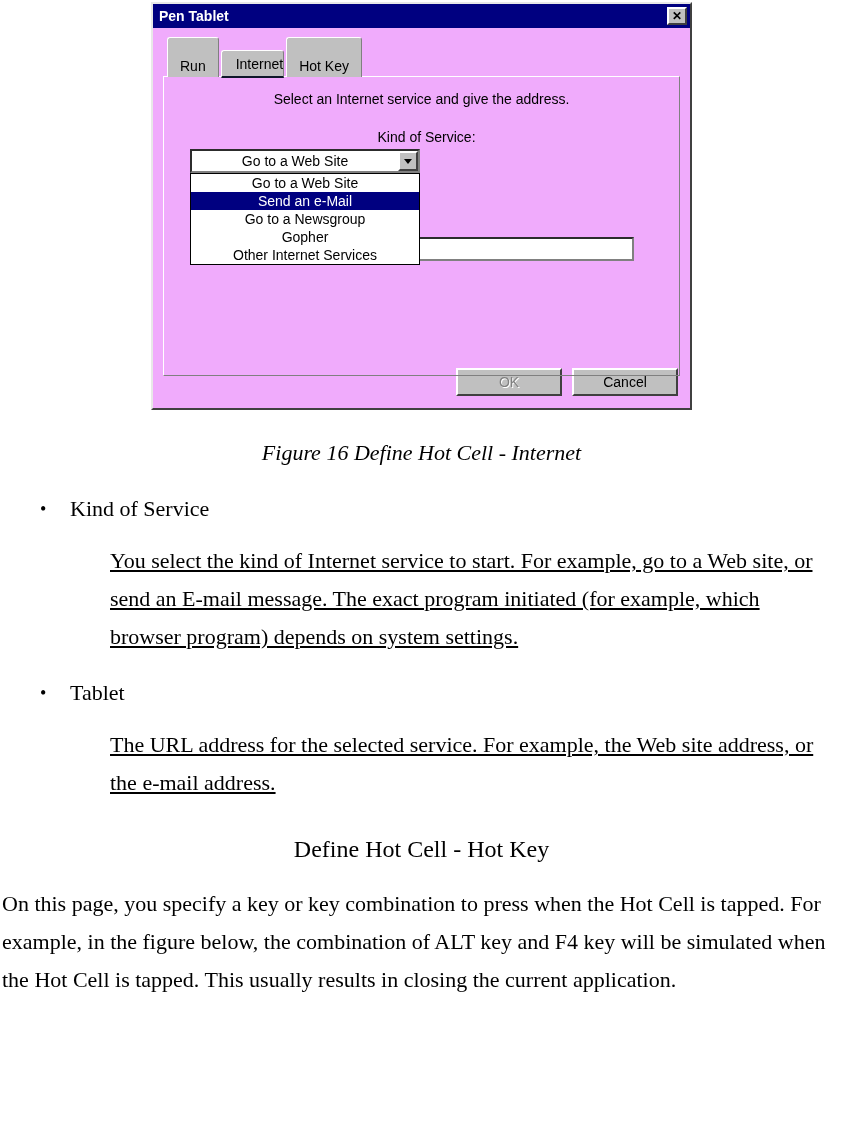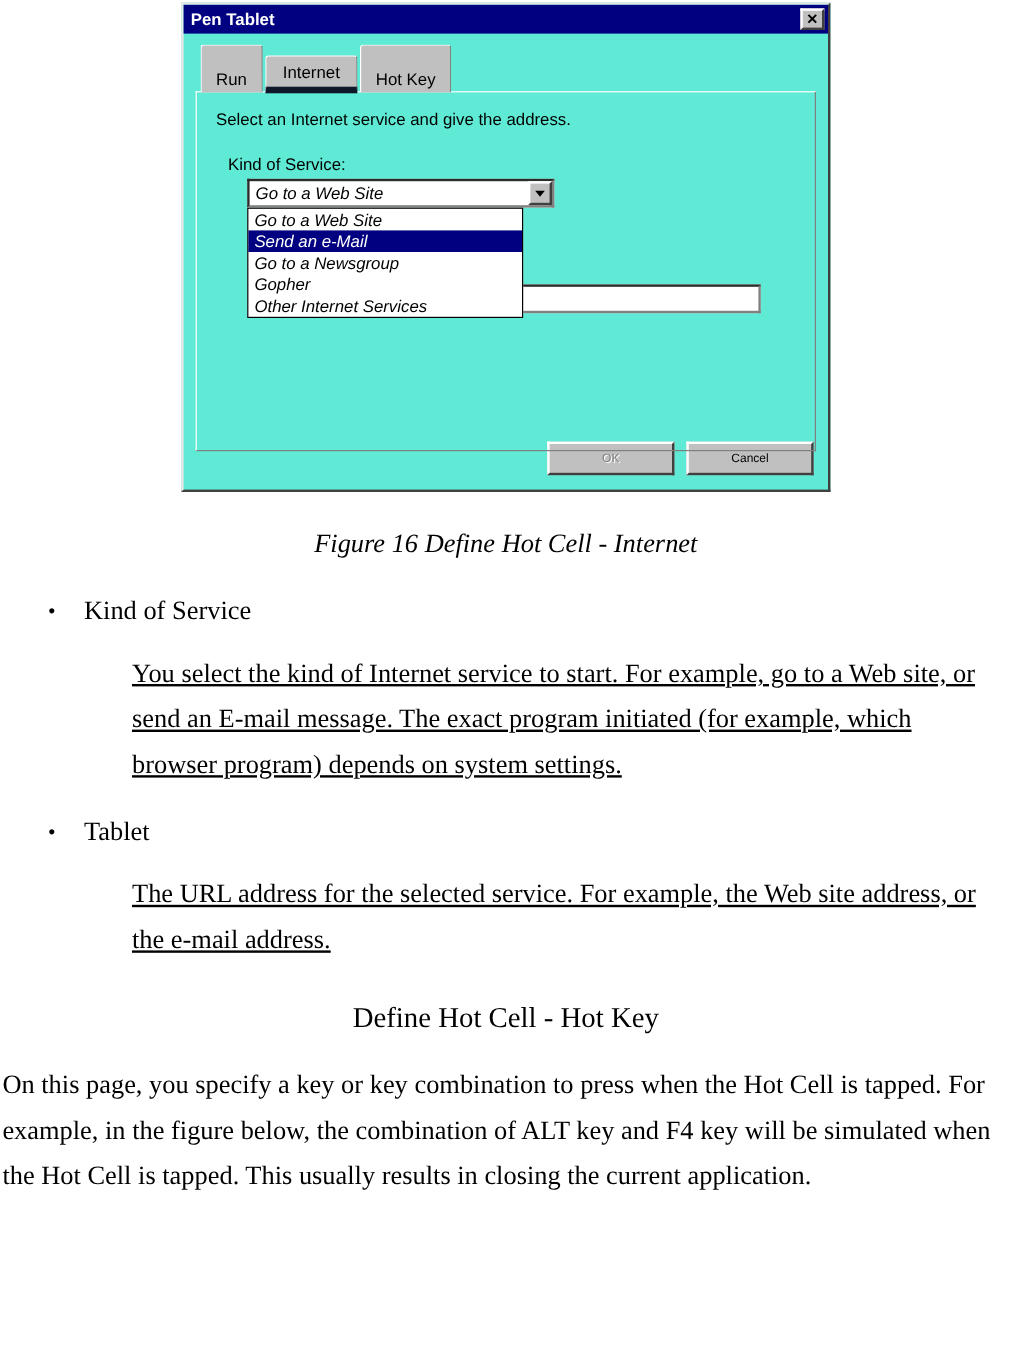--- a/index.html
+++ b/index.html
@@ -16,28 +16,29 @@
     padding: 0;
   }
   
   .dialog-wrap {
     display: flex;
     justify-content: center;
     padding-top: 2px;
   }
   .dialog {
     width: 541px;
-    background: #5eead4;
+    background: #f0abfc;
     border: 2px solid #000;
     border-top-color: #e8e8e8;
     border-left-color: #e8e8e8;
     border-right-color: #404040;
     border-bottom-color: #404040;
     font-family: "MS Sans Serif", Tahoma, Arial, sans-serif;
     font-size: 14px;
+    text-align: center;
   }
   .titlebar {
     background: #000080;
     color: #fff;
     display: flex;
     align-items: center;
     justify-content: space-between;
     padding: 2px 3px 2px 6px;
     height: 24px;
     font-weight: bold;
@@ -80,24 +81,24 @@
     border-left-color: #fff;
     border-top-left-radius: 3px;
     border-top-right-radius: 3px;
     padding: 20px 12px 3px 12px;
     margin-right: 2px;
     font-size: 14px;
     position: relative;
     top: 1px;
   }
   .tab.active {
-    padding: 5px 14px 4px 14px;
+    padding: 5px 0 4px 14px;
     top: 2px;
     z-index: 3;
-    border-bottom: 6px solid #0f172a;
+    border-bottom: 2px solid #0f172a;
   }
   .tab-panel {
     border: 1px solid;
     border-top-color: #fff;
     border-left-color: #fff;
     border-right-color: #808080;
     border-bottom-color: #808080;
     height: 300px;
     position: relative;
     z-index: 1;
@@ -106,24 +107,23 @@
   .instr {
     font-size: 14px;
     margin-bottom: 22px;
   }
   .field-label {
     font-size: 14px;
     margin-left: 10px;
     margin-bottom: 4px;
   }
   .combo {
-    margin-left: 26px;
-    width: 256px;
-    position: relative;
-    font-style: italic;
+    margin-left: 10px;
+    width: 230px;
+    position: relative;
   }
   .combo-box {
     display: flex;
     border: 2px inset #808080;
     background: #fff;
     height: 24px;
   }
   .combo-text {
     flex: 1;
     padding: 2px 5px;
@@ -187,21 +187,21 @@
     height: 28px;
     background: #c0c0c0;
     border: 2px solid;
     border-top-color: #fff;
     border-left-color: #fff;
     border-right-color: #404040;
     border-bottom-color: #404040;
     display: flex;
     align-items: center;
     justify-content: center;
-    font-size: 10px;
+    font-size: 14px;
   }
   .win-btn.disabled { color: #808080; text-shadow: 1px 1px 0 #fff; }
 
   
   .caption {
     text-align: center;
     font-style: italic;
     font-size: 22px;
     margin: 30px 0 28px 0;
   }

